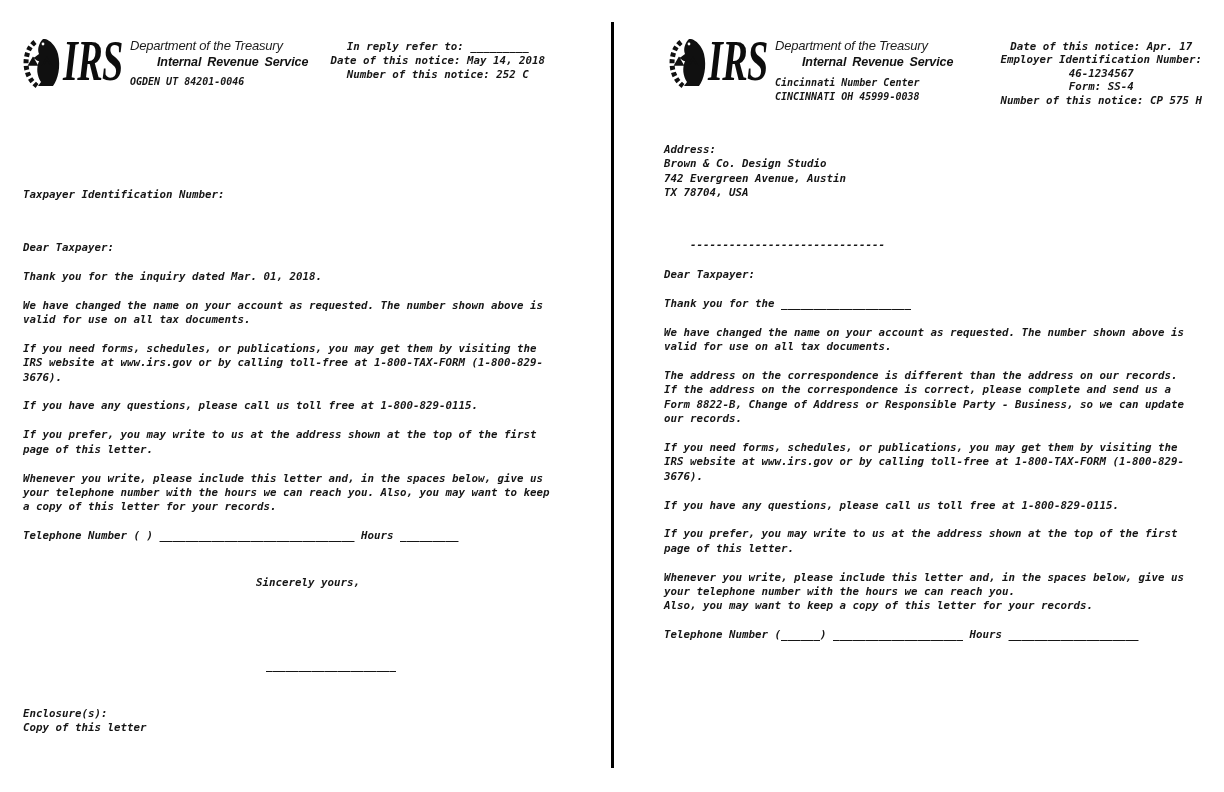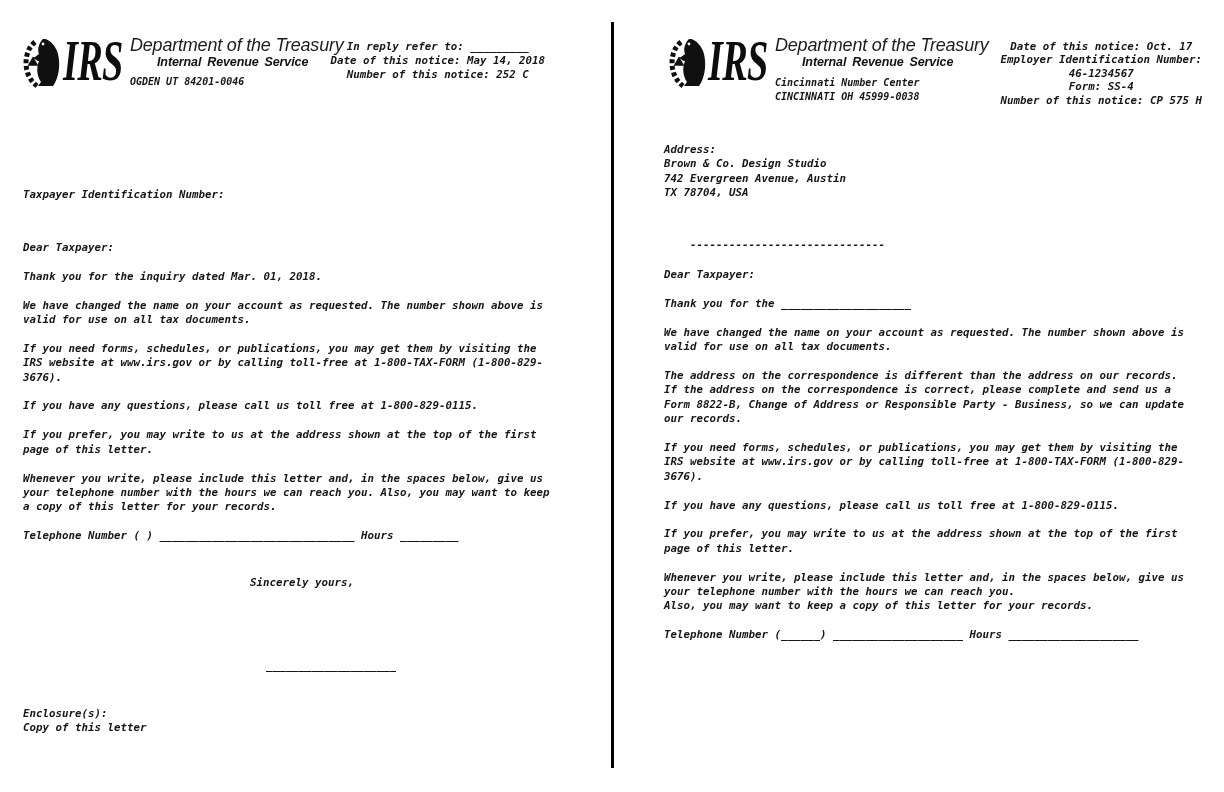--- a/index.html
+++ b/index.html
@@ -24,21 +24,21 @@
     font-size:58px;
     line-height:50px;
     color:#0d0d0d;
     transform:scaleX(0.66);
     transform-origin:left top;
     letter-spacing:-1px;
     white-space:nowrap;
   }
   .dept-line1{
     font-family:"Liberation Sans","DejaVu Sans",sans-serif;
-    font-size:18px;line-height:17px;color:#1c1c1c;letter-spacing:-0.2px;white-space:nowrap;
+    font-size:13px;line-height:17px;color:#1c1c1c;letter-spacing:-0.2px;white-space:nowrap;
   }
   .dept-line2{
     font-family:"Liberation Sans","DejaVu Sans",sans-serif;
     font-weight:700;font-size:12.5px;line-height:17px;color:#111;
     word-spacing:2.5px;letter-spacing:-0.1px;white-space:nowrap;padding-left:27px;
   }
   .dept-mono{
     font-family:"DejaVu Sans Mono",monospace;font-weight:700;
     font-size:10px;line-height:14px;color:#161616;white-space:pre;
   }
@@ -88,21 +88,21 @@
 
 If you prefer, you may write to us at the address shown at the top of the first
 page of this letter.
 
 Whenever you write, please include this letter and, in the spaces below, give us
 your telephone number with the hours we can reach you. Also, you may want to keep
 a copy of this letter for your records.
 
 Telephone Number ( ) ______________________________ Hours _________</div>
 
-    <div class="abs mono" style="left:250px;top:576px;">Sincerely yours,</div>
+    <div class="abs mono" style="left:256px;top:576px;">Sincerely yours,</div>
     <div class="abs mono" style="left:266px;top:659px;">____________________</div>
 
     <div class="abs mono" style="left:23px;top:707px;line-height:13.8px;">Enclosure(s):
 Copy of this letter</div>
   </div>
 
   <div class="divider" style="left:611px;top:22px;width:3px;height:746px;"></div>
 
   <div>
 
@@ -115,21 +115,21 @@
 
     <div class="abs irs-word" style="left:708px;top:36px;">IRS</div>
 
     <div class="abs" style="left:775px;top:37px;">
       <div class="dept-line1">Department of the Treasury</div>
       <div class="dept-line2">Internal Revenue Service</div>
       <div class="dept-mono" style="margin-top:5px;">Cincinnati Number Center</div>
       <div class="dept-mono">CINCINNATI OH 45999-0038</div>
     </div>
 
-    <div class="abs mono right-align" style="right:22px;top:40px;line-height:13.4px;">Date of this notice: Oct. 17
+    <div class="abs mono right-align" style="right:22px;top:40px;line-height:13.4px;">Date of this notice: Apr. 17
 Employer Identification Number:
 46-1234567
 Form: SS-4
 Number of this notice: CP 575 H</div>
 
     <div class="abs mono" style="left:664px;top:143px;">Address:
 Brown &amp; Co. Design Studio
 742 Evergreen Avenue, Austin
 TX 78704, USA</div>
 

